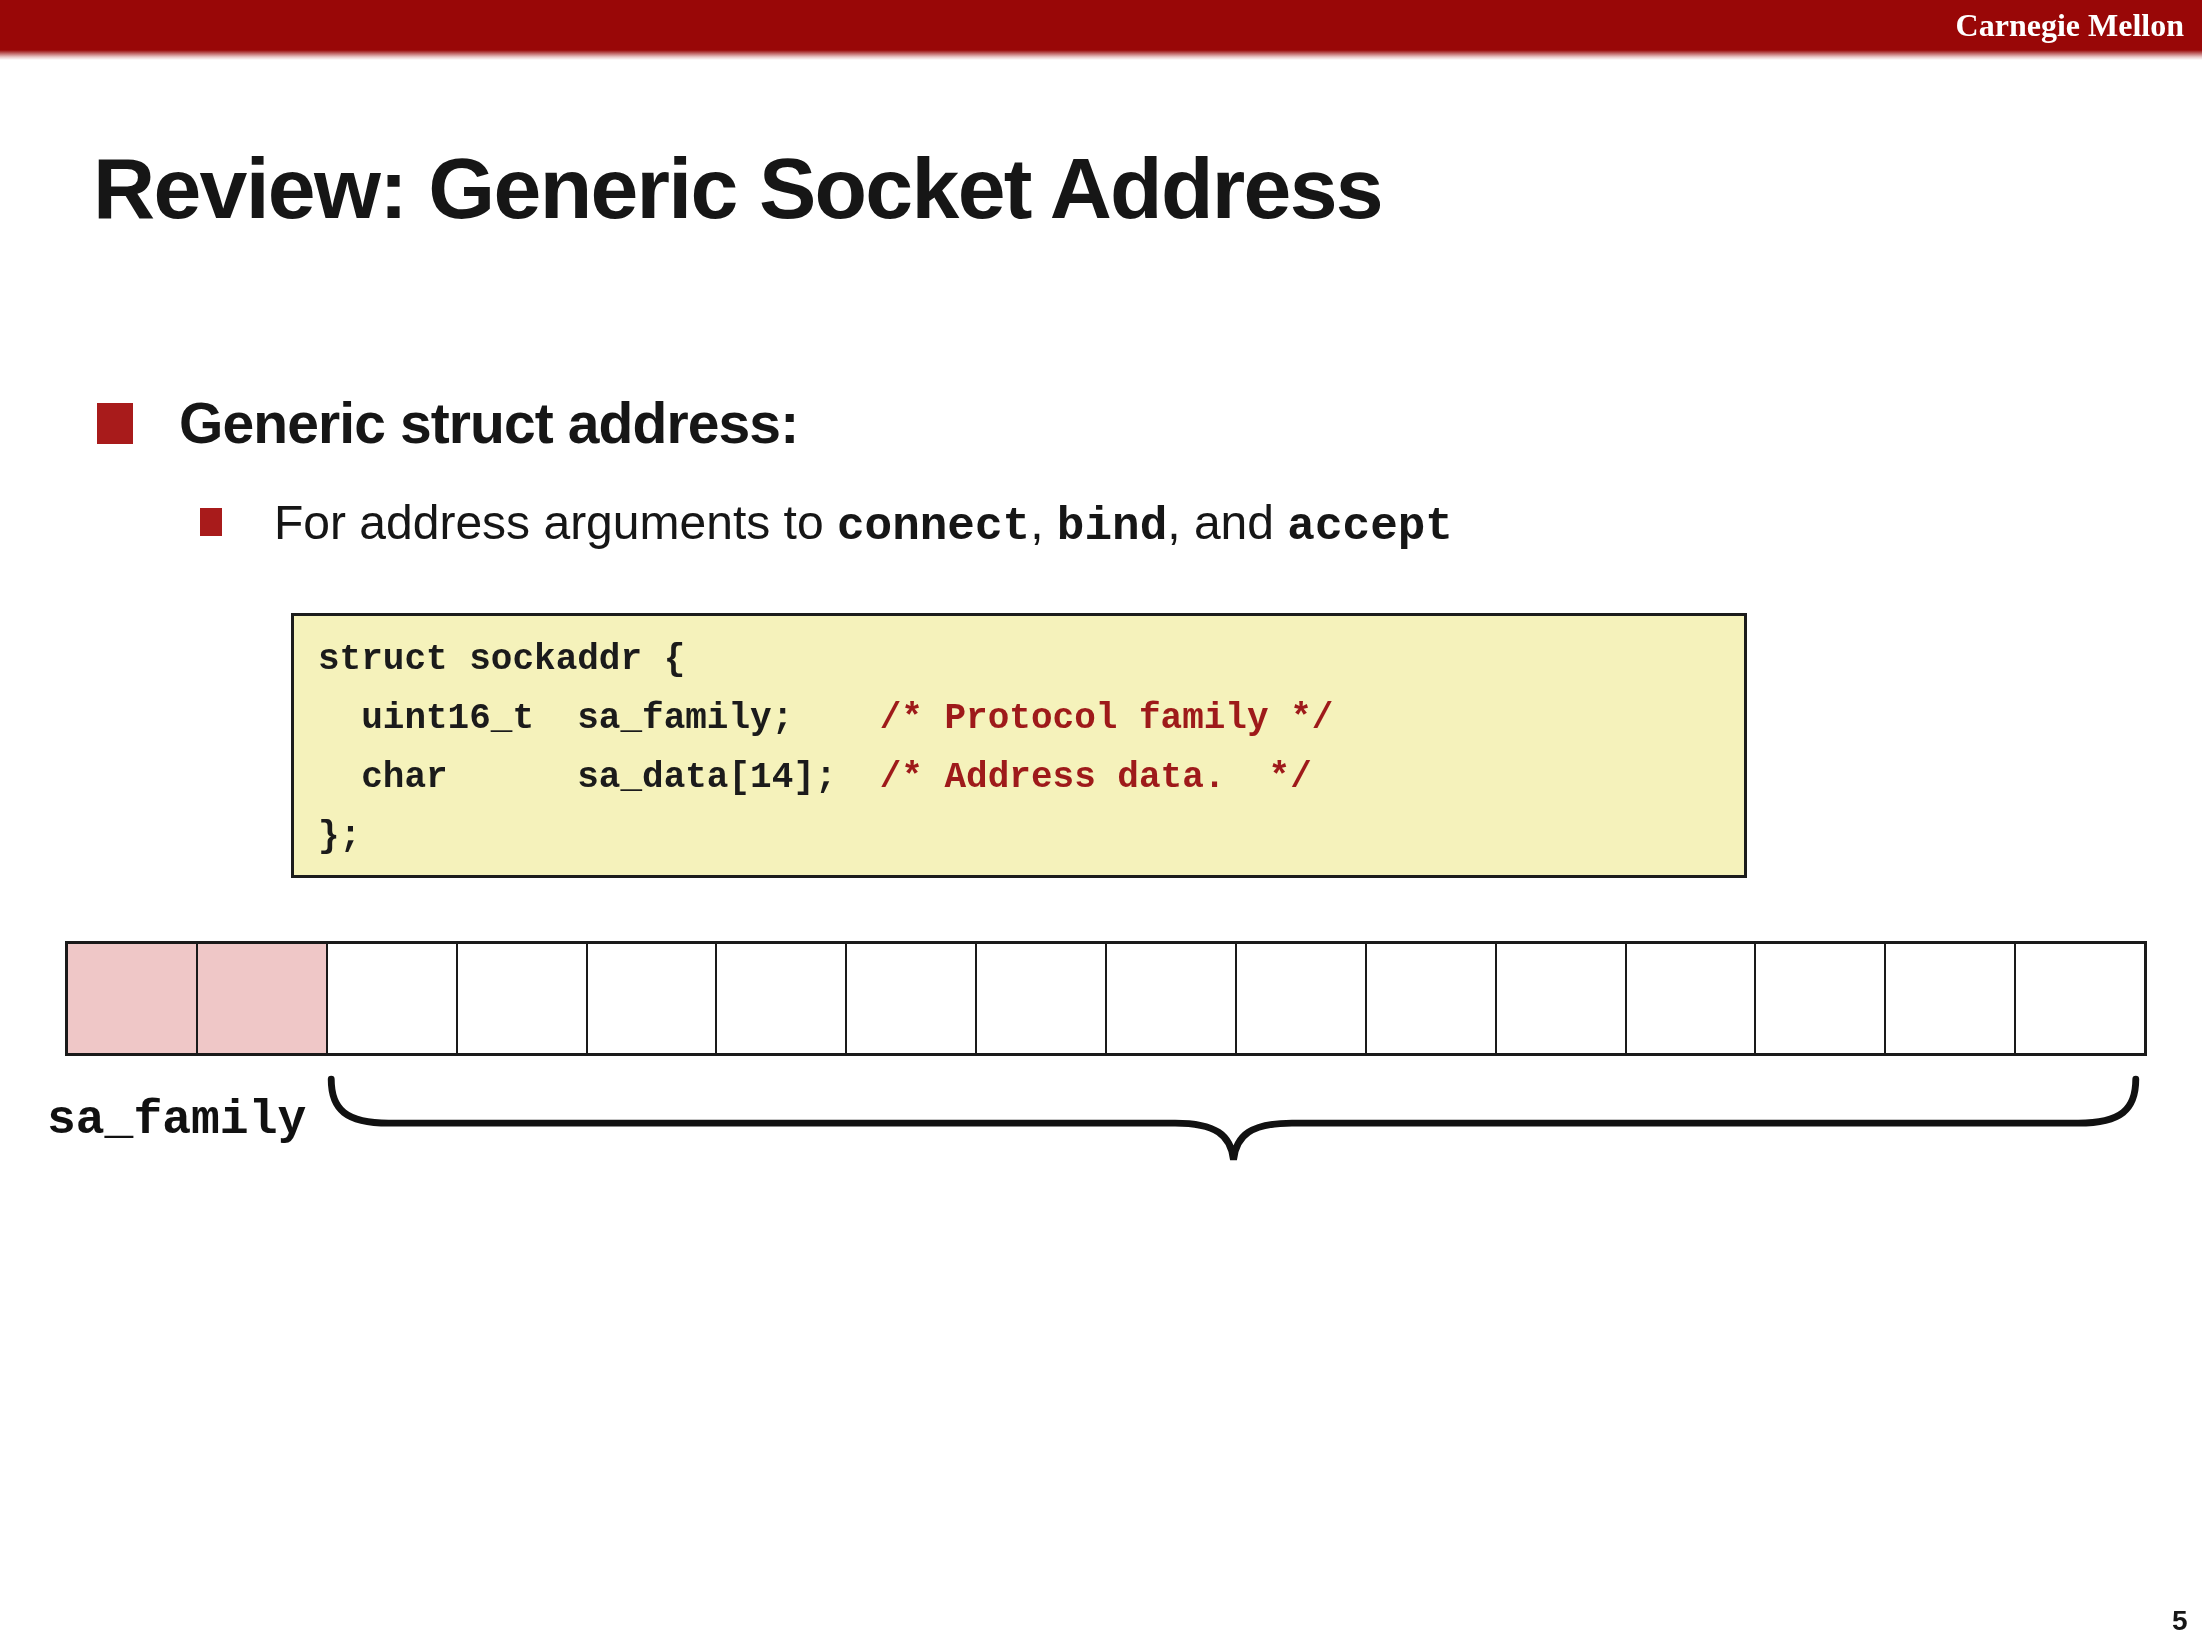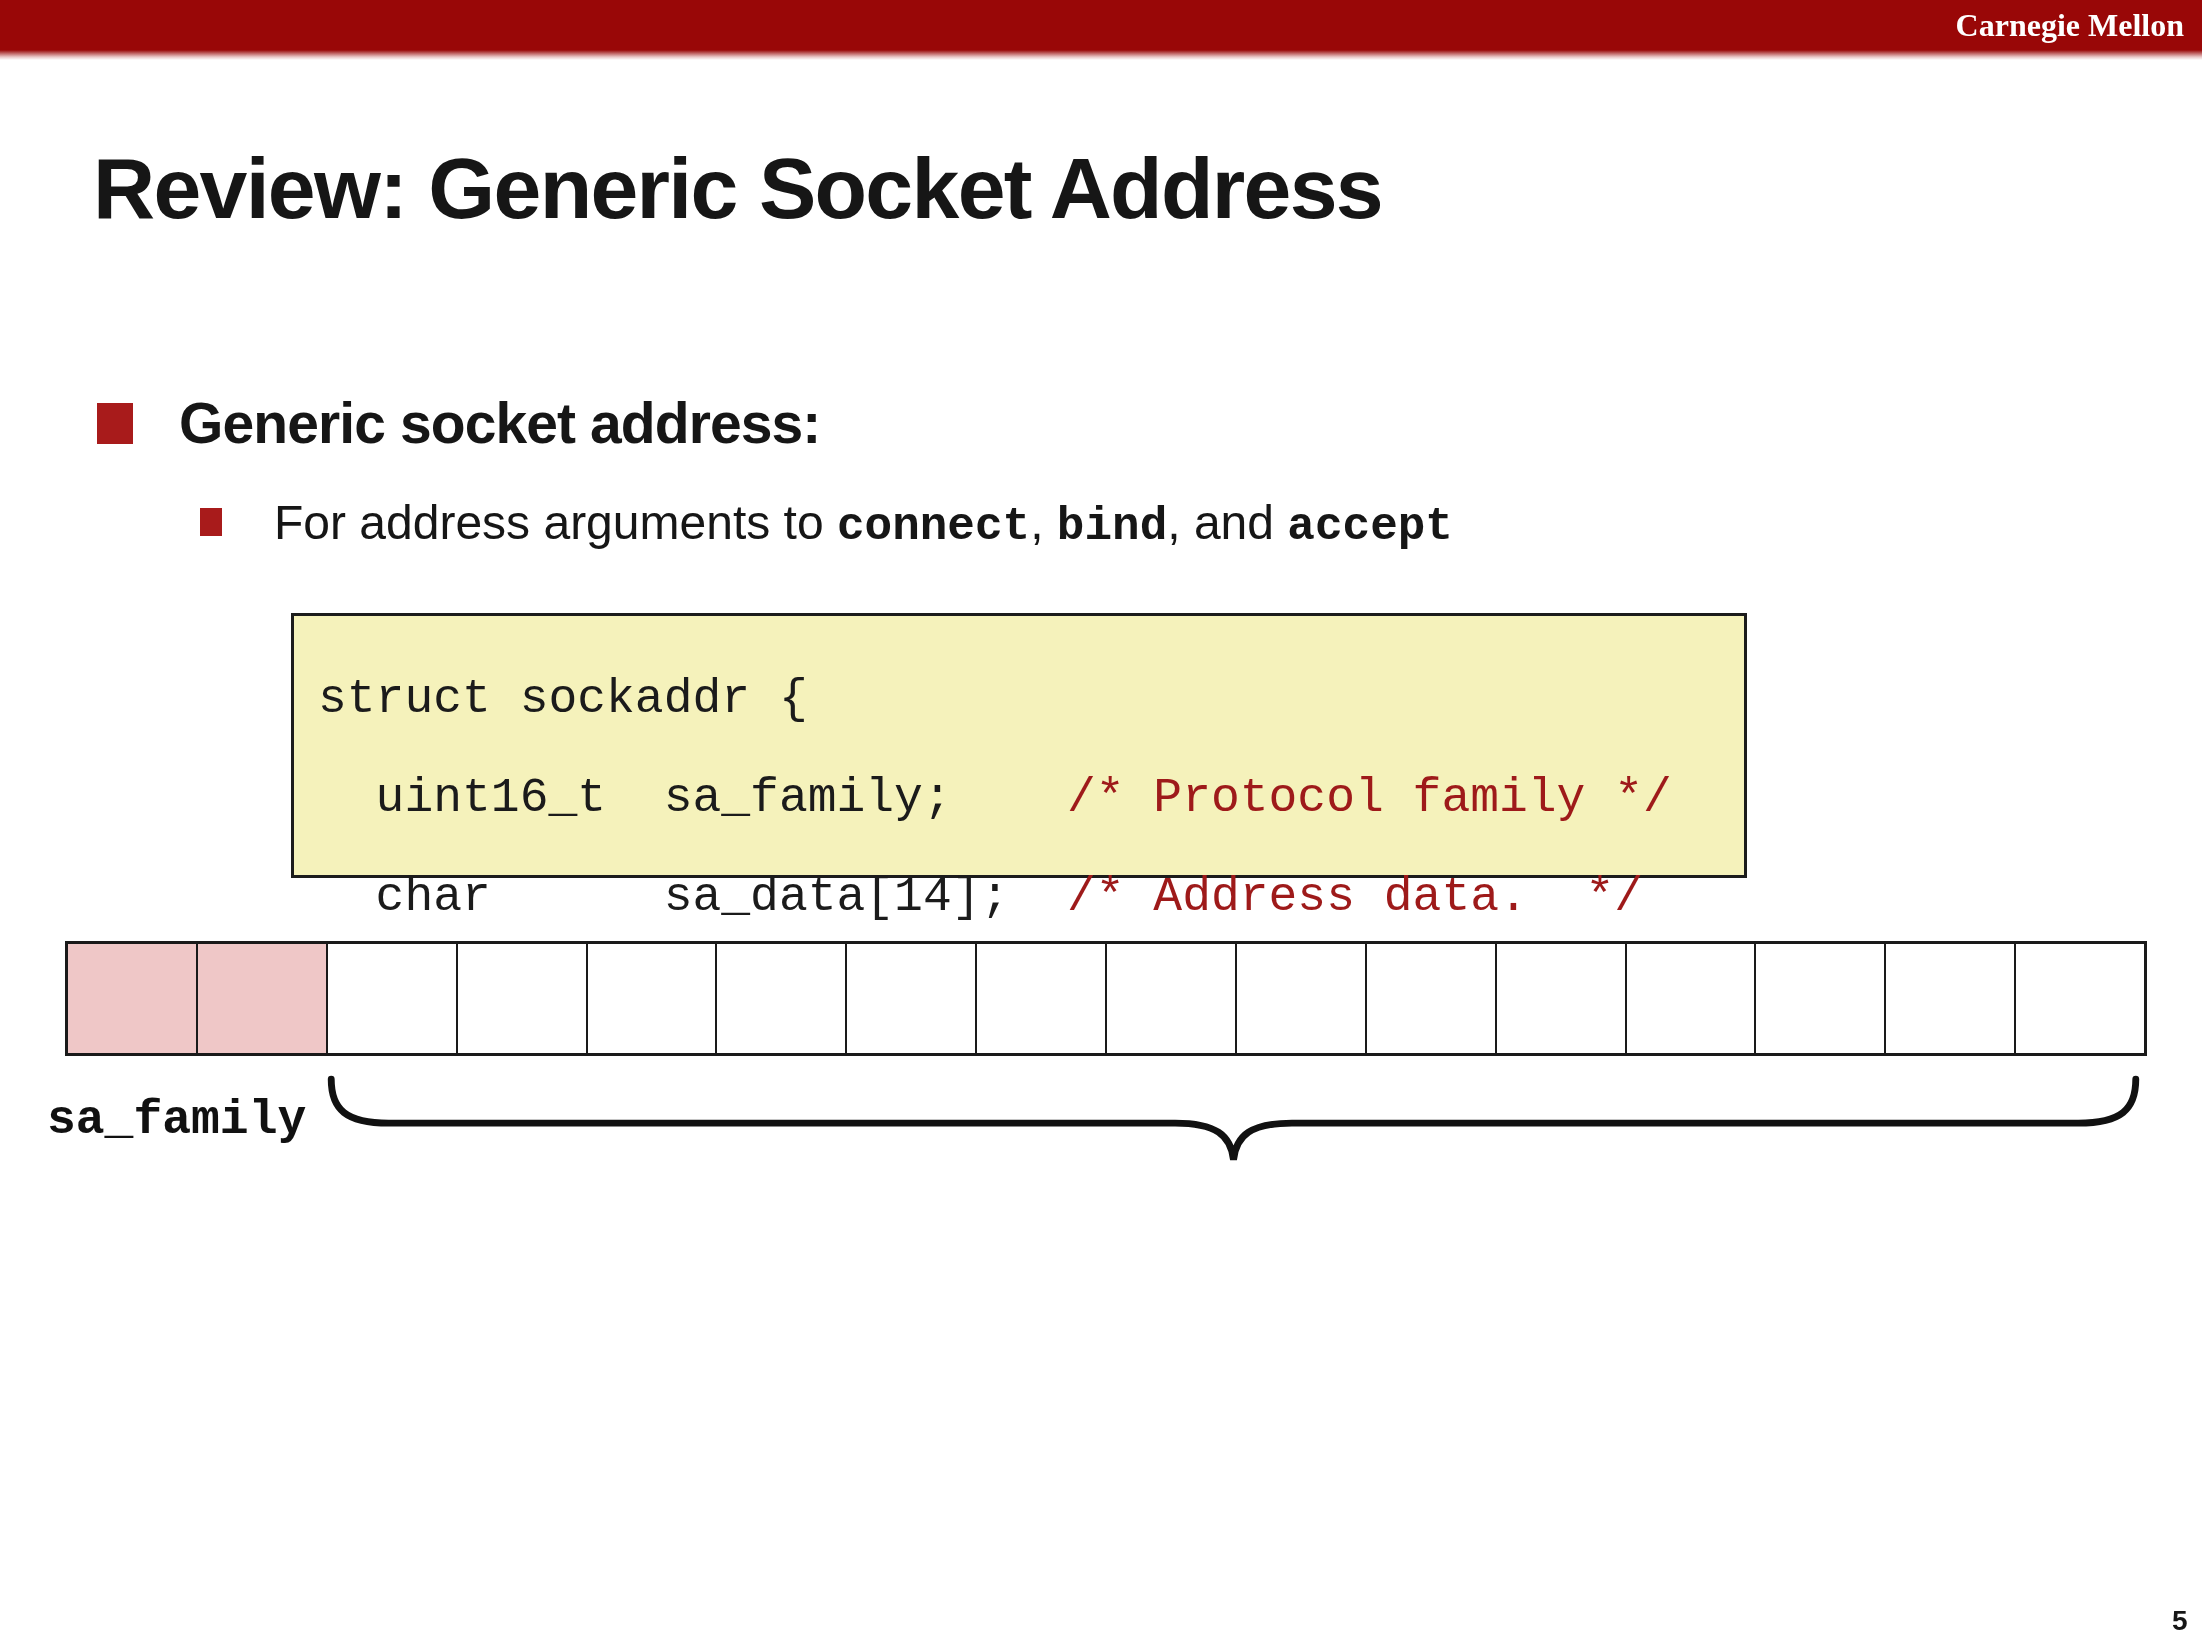--- a/index.html
+++ b/index.html
@@ -39,21 +39,21 @@
   }
   
   .codebox{
     position:absolute;left:291px;top:613px;width:1456px;height:265px;
     box-sizing:border-box;border:3.4px solid #1c1c1c;
     background:var(--code-bg,#f5f2bb);
     padding:13.8px 0 0 24px;
   }
   .code-line{
     font-family:"Liberation Mono","DejaVu Sans Mono",monospace;
-    font-weight:normal;font-size:48px;line-height:59px;white-space:pre;color:#1b1b1b;margin-top:40px;
+    font-weight:bold;font-size:36px;line-height:59px;white-space:pre;color:#1b1b1b;
   }
   .code-comment{color:var(--comment-red,#9e1a1a);}
   
   .byte-row{
     position:absolute;left:65px;top:941px;width:2082px;height:115px;
     box-sizing:border-box;border:3.4px solid #1a1a1a;display:flex;background:#fff;
   }
   .cell{flex:1 1 0;border-right:2.6px solid #1a1a1a;background:var(--cell-white,#ffffff);}
   .cell:last-child{border-right:none;}
   .cell.pink{background:var(--cell-pink,#efc7c7);}
@@ -80,21 +80,21 @@
 
 <div class="slide">
 
   <div class="topbar">
     <div class="brand">Carnegie Mellon</div>
   </div>
 
   <div class="title">Review: Generic Socket Address</div>
 
   <div class="bullet-sq sq1"></div>
-  <div class="bullet1-text">Generic socket address:</div>
+  <div class="bullet1-text">Generic struct address:</div>
 
   <div class="bullet-sq sq2"></div>
   <div class="bullet2-text"><span>For address arguments to </span><span class="mono-kw">connect</span><span>, </span><span class="mono-kw">bind</span><span>, and </span><span class="mono-kw">accept</span></div>
 
   <div class="codebox">
     <div class="code-line"><span>struct sockaddr {</span></div>
     <div class="code-line"><span>  uint16_t  sa_family;    </span><span class="code-comment">/* Protocol family */</span></div>
     <div class="code-line"><span>  char      sa_data[14];  </span><span class="code-comment">/* Address data.  */</span></div>
     <div class="code-line"><span>};</span></div>
   </div>

